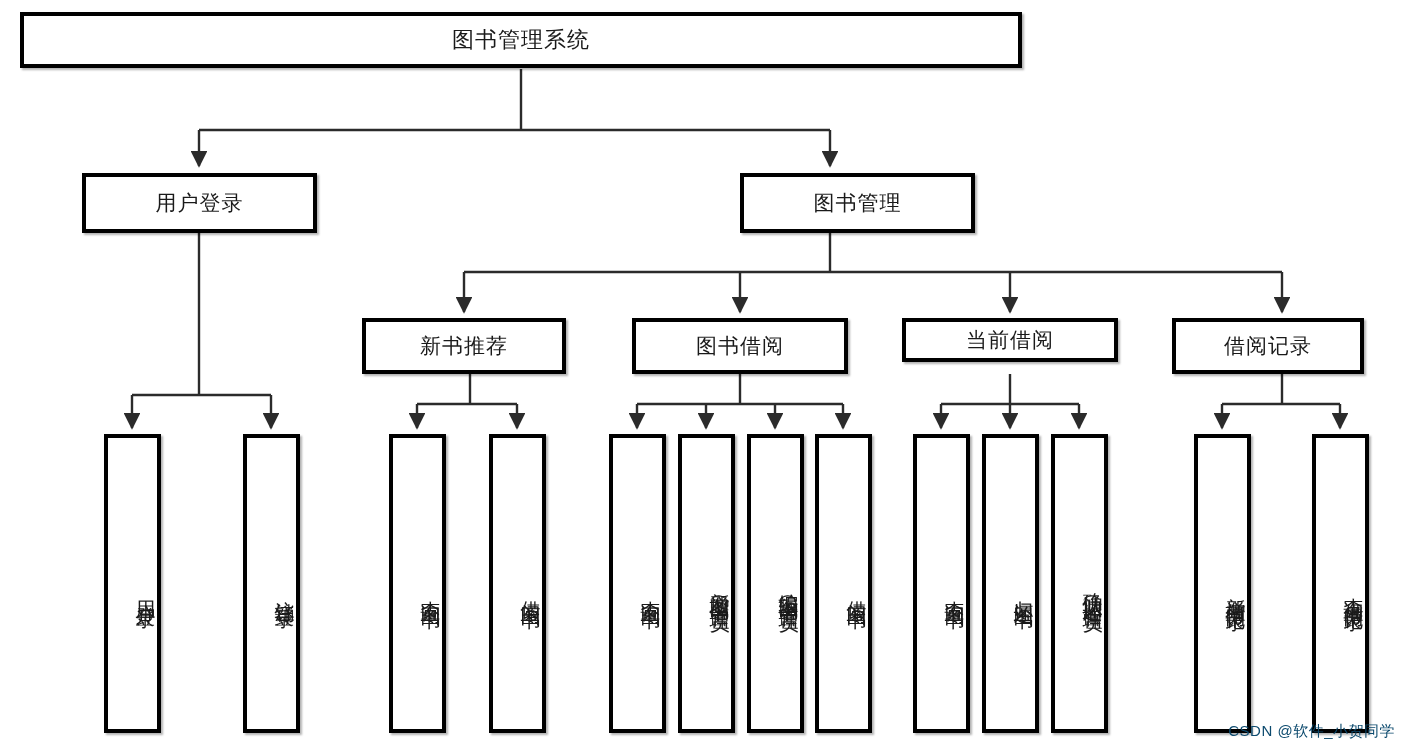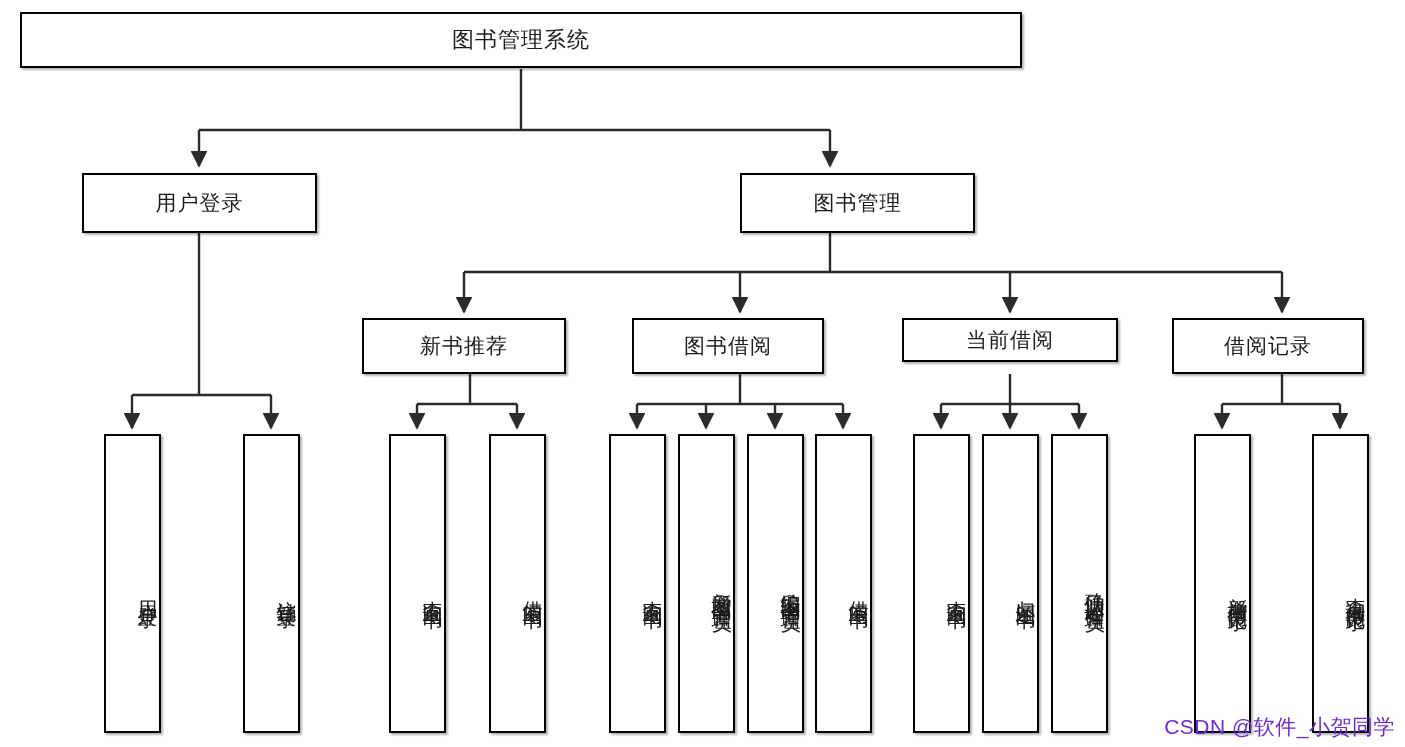--- a/index.html
+++ b/index.html
@@ -23,21 +23,21 @@
     left: 0;
     top: 0;
     width: 1405px;
     height: 747px;
     pointer-events: none;
   }
   .node {
     position: absolute;
     box-sizing: border-box;
     background: #ffffff;
-    border: 2px solid #000000;
+    border: 4px solid #000000;
     box-shadow: 2px 2px 2px rgba(0,0,0,0.30);
     display: flex;
     align-items: center;
     justify-content: center;
     color: #1a1a1a;
     overflow: hidden;
   }
   .node.horiz {
     font-size: 21px;
     letter-spacing: 1px;
@@ -53,22 +53,22 @@
     align-items: flex-start;
     justify-content: center;
   }
   .node.root {
     font-size: 22px;
   }
   .watermark {
     position: absolute;
     right: 10px;
     bottom: 6px;
-    font-size: 21px;
-    color: #6d28d9;
+    font-size: 15px;
+    color: #0c4a6e;
     letter-spacing: 0.5px;
     white-space: nowrap;
     user-select: none;
   }
 </style>
 </head>
 <body>
 
 <div id="canvas">
 
@@ -130,21 +130,21 @@
   <div class="node horiz" style="left:82px; top:173px; width:235px; height:60px;">
     <span>用户登录</span>
   </div>
   <div class="node horiz" style="left:712px; top:173px; width:235px; height:60px;margin-left:28px;">
     <span>图书管理</span>
   </div>
 
   <div class="node horiz" style="left:362px; top:318px; width:204px; height:56px;">
     <span>新书推荐</span>
   </div>
-  <div class="node horiz" style="left:632px; top:318px; width:192px; height:56px;">
+  <div class="node horiz" style="left:632px; top:318px; width:216px; height:56px;">
     <span>图书借阅</span>
   </div>
   <div class="node horiz" style="left:902px; top:318px; width:216px; height:44px;">
     <span>当前借阅</span>
   </div>
   <div class="node horiz" style="left:1172px; top:318px; width:192px; height:56px;">
     <span>借阅记录</span>
   </div>
 
   <div class="node vert" style="left:104px; top:434px; width:57px; height:299px;">

